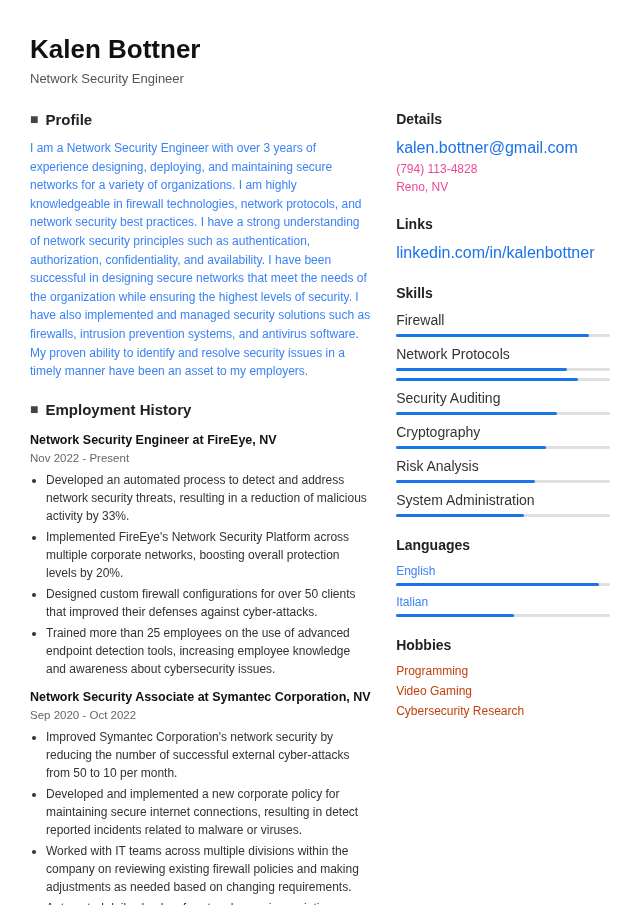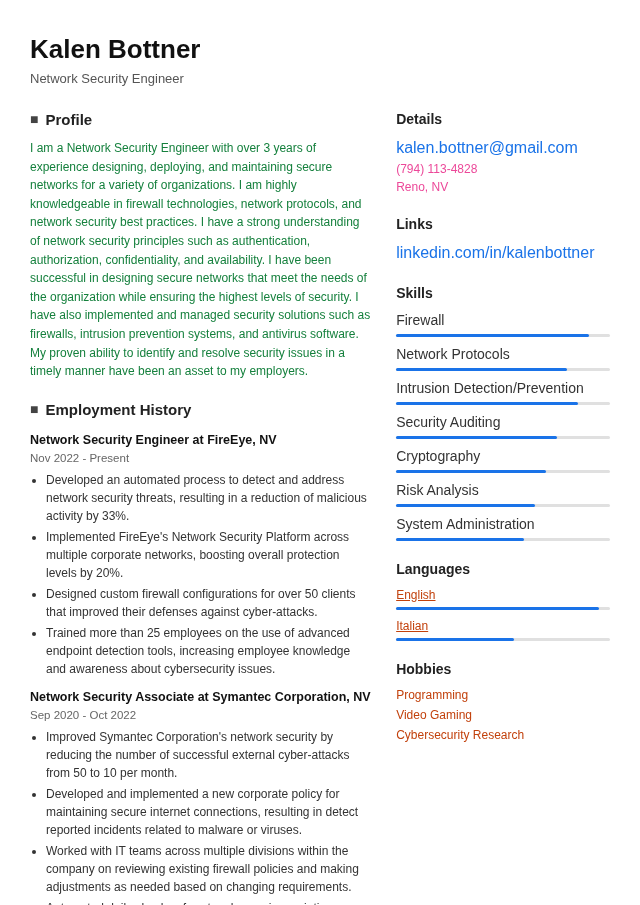--- a/index.html
+++ b/index.html
@@ -56,21 +56,21 @@
     }
     .section-title:first-child { margin-top: 0; }
     .section-icon {
       font-size: 14px;
       color: #444;
     }
 
     
     .profile-text {
       font-size: 12px;
-      color: #15803d;
+      color: #3b82f6;
       line-height: 1.55;
     }
 
     
     .job-title {
       font-weight: bold;
       font-size: 12.5px;
       color: #111;
       margin-top: 10px;
     }
@@ -127,23 +127,22 @@
       height: 3px;
       border-radius: 2px;
       background: #1a73e8;
     }
 
     .lang-item {
       margin-bottom: 7px;
     }
     .lang-name {
       font-size: 12px;
-      color: #c2410c;
+      color: #3b82f6;
       margin-bottom: 3px;
-      text-decoration: underline;
     }
     .lang-bar-bg {
       background: #e0e0e0;
       height: 3px;
       border-radius: 2px;
       width: 100%;
     }
     .lang-bar-fill {
       height: 3px;
       border-radius: 2px;
@@ -227,21 +226,20 @@
           <div class="skill-bar-fill" style="width:90%"></div>
         </div>
       </div>
       <div class="skill-item">
         <div class="skill-name">Network Protocols</div>
         <div class="skill-bar-bg">
           <div class="skill-bar-fill" style="width:80%"></div>
         </div>
       </div>
       <div class="skill-item">
-        <div class="skill-name">Intrusion Detection/Prevention</div>
         <div class="skill-bar-bg">
           <div class="skill-bar-fill" style="width:85%"></div>
         </div>
       </div>
       <div class="skill-item">
         <div class="skill-name">Security Auditing</div>
         <div class="skill-bar-bg">
           <div class="skill-bar-fill" style="width:75%"></div>
         </div>
       </div>

